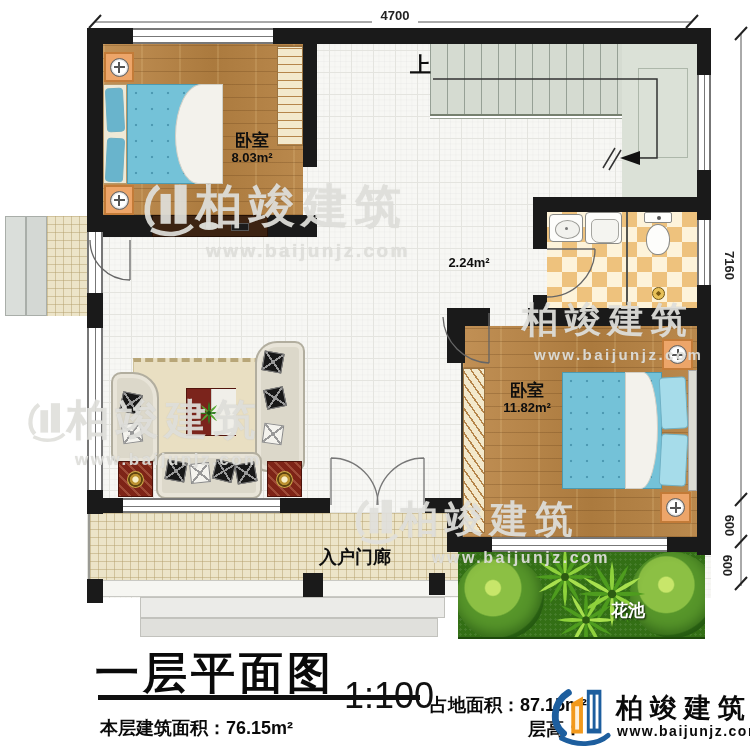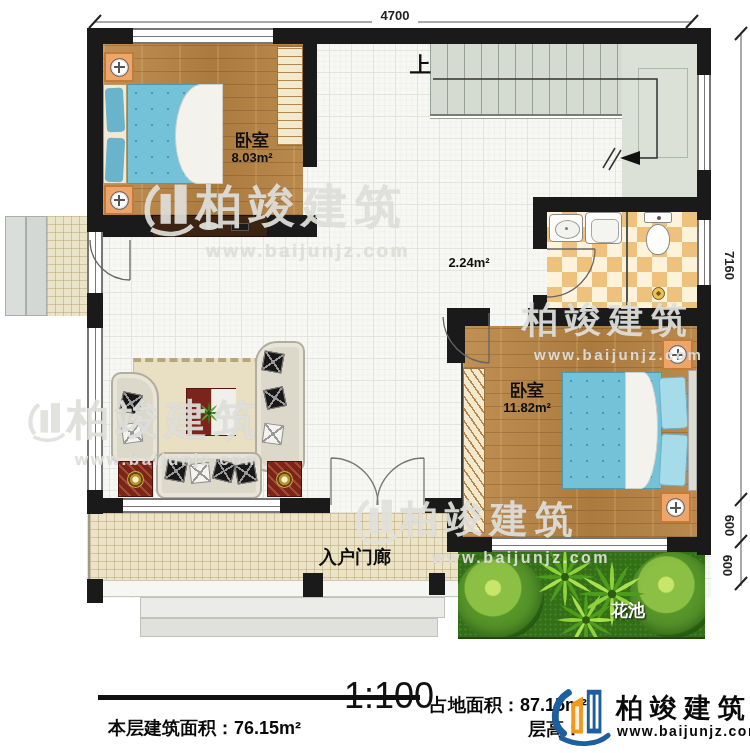--- a/index.html
+++ b/index.html
@@ -332,25 +332,26 @@
   <div class="wm" style="left:352px;top:490px;">
     <svg style="width:48px;height:58px;vertical-align:middle;" viewBox="0 0 60 64">
       <path d="M14 52 C4 42 6 20 20 10" stroke="rgba(224,223,219,.92)" stroke-width="6" fill="none"></path>
       <rect x="22" y="18" width="11" height="32" fill="rgba(224,223,219,.92)"></rect>
       <rect x="37" y="8" width="13" height="42" fill="rgba(224,223,219,.92)"></rect>
       <path d="M12 56 C28 64 46 62 56 52" stroke="rgba(224,223,219,.92)" stroke-width="5" fill="none"></path>
     </svg><span class="t" style="font-size:38px;vertical-align:middle;">柏竣建筑</span>
     <div class="u" style="font-size:16px;margin:1px 0 0 80px;">www.baijunjz.com</div>
   </div>
 
+  <div class="abs footer-b" style="left:95px;top:644px;font-size:44px;letter-spacing:4px;">一层平面图</div>
   <div class="abs" style="left:344px;top:675px;font-size:36px;color:#111;">1:100</div>
   <div class="abs" style="left:98px;top:695px;width:322px;height:5px;background:#101010;"></div>
   <div class="abs footer-b" style="left:430px;top:693px;font-size:18px;">占地面积：87.15m²</div>
   <div class="abs footer-b" style="left:528px;top:717px;font-size:18px;">层高：</div>
-  <div class="abs footer-b" style="left:108px;top:716px;font-size:18px;">本层建筑面积：76.15m²</div>
+  <div class="abs footer-b" style="left:100px;top:716px;font-size:18px;">本层建筑面积：76.15m²</div>
 
   <div class="abs" style="left:548px;top:682px;width:200px;height:70px;z-index:50;">
     <svg style="position:absolute;left:0;top:0;width:66px;height:66px;" viewBox="0 0 68 66">
       <path d="M16 52 C3 42 5 20 21 10" stroke="#1d5e9e" stroke-width="7" fill="none" stroke-linecap="round"></path>
       <path d="M24 21 l12 -7 v38 h-12 z" fill="#f2991c"></path>
       <rect x="40" y="7" width="15" height="45" fill="#1d5e9e"></rect>
       <rect x="43" y="12" width="3" height="35" fill="#fff"></rect>
       <rect x="49" y="12" width="3" height="35" fill="#fff"></rect>
       <rect x="28" y="24" width="4" height="24" fill="#fff" opacity=".85"></rect>
       <path d="M14 57 C32 66 52 63 62 54" stroke="#1d5e9e" stroke-width="5" fill="none" stroke-linecap="round"></path>

